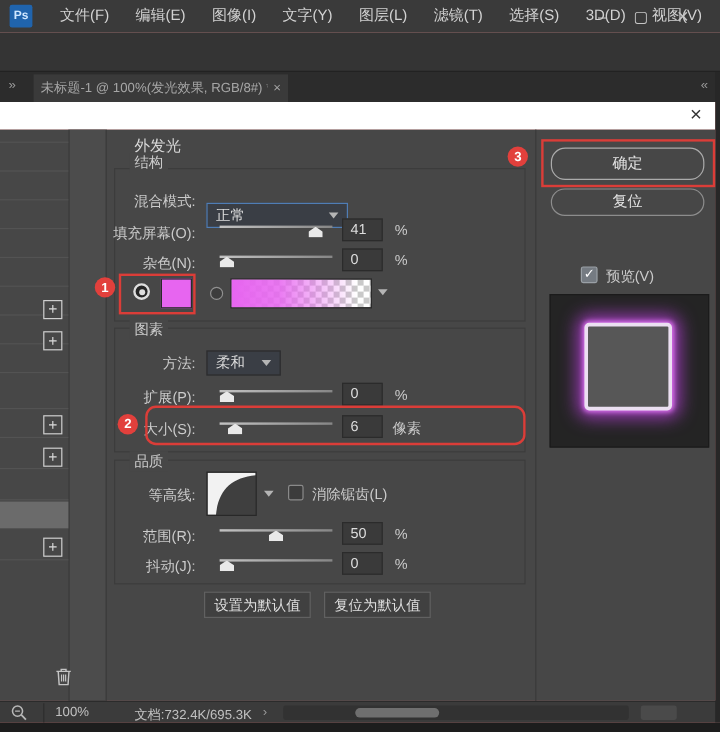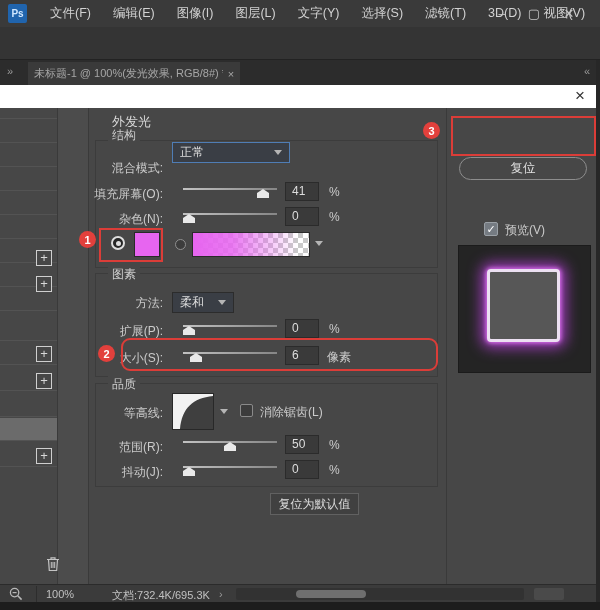--- a/index.html
+++ b/index.html
@@ -124,24 +124,24 @@
 <body>
 
 <div id="app">
 
   <div id="titlebar">
     <div class="ps-logo">Ps</div>
     <div style="width:12px"></div>
     <div class="menu-item">文件(F)</div>
     <div class="menu-item">编辑(E)</div>
     <div class="menu-item">图像(I)</div>
+    <div class="menu-item">文字(Y)</div>
     <div class="menu-item">图层(L)</div>
-    <div class="menu-item">文字(Y)</div>
+    <div class="menu-item">滤镜(T)</div>
     <div class="menu-item">选择(S)</div>
-    <div class="menu-item">滤镜(T)</div>
     <div class="menu-item">3D(D)</div>
     <div class="menu-item">视图(V)</div>
     <div class="win-ctrl" style="left:489px">–</div>
     <div class="win-ctrl" style="left:521px">▢</div>
     <div class="win-ctrl" style="left:556px">✕</div>
   </div>
 
   <div id="optionsbar">
     <svg class="abs" style="left:18px;top:38px" width="16" height="16" viewBox="0 0 16 16">
       <path d="M2 8 L8 2.5 L14 8 M4 7.5 V13.5 H12 V7.5" fill="none" stroke="#c9c9c9" stroke-width="1.4"></path>
@@ -213,21 +213,21 @@
     </svg>
 
     <div class="vline" style="left:446px;top:0;height:476px"></div>
 
     <div class="dlg-title" style="left:112px;top:5px">外发光</div>
 
     <div class="groupbox" style="left:95px;top:32px;width:343px;height:128px"></div>
     <div class="group-label" style="left:108px;top:19px">结构</div>
 
     <div class="flabel" style="left:88px;top:52px">混合模式:</div>
-    <div class="dropdown focused" style="left:172px;top:34px;width:118px">
+    <div class="dropdown focused" style="left:172px;top:61px;width:118px">
       <span>正常</span>
       <span class="dd-chev"></span>
     </div>
 
     <div class="flabel" style="left:88px;top:78px">填充屏幕(O):</div>
     <div class="slider" style="left:183px;top:76px">
       <div class="track"></div>
       <div class="thumb" style="left:74px"></div>
     </div>
     <div class="valuebox" style="left:285px;top:74px">41</div>
@@ -298,22 +298,24 @@
     <div class="unit" style="left:329px;top:330px">%</div>
 
     <div class="flabel" style="left:88px;top:356px">抖动(J):</div>
     <div class="slider" style="left:183px;top:354px">
       <div class="track"></div>
       <div class="thumb" style="left:0px"></div>
     </div>
     <div class="valuebox" style="left:285px;top:352px">0</div>
     <div class="unit" style="left:329px;top:355px">%</div>
 
+    <div class="foot-btn" style="left:170px;width:89px">设置为默认值</div>
     <div class="foot-btn" style="left:270px;width:89px">复位为默认值</div>
 
+    <div class="pill-btn" style="left:459px;top:15px;width:128px;height:27px;border:1px solid #ababab">确定</div>
     <div class="pill-btn" style="left:459px;top:49px;width:128px;height:23px;border:1px solid #8d8d8d">复位</div>
     <div class="cb-checked" style="left:484px;top:114px">✓</div>
     <div class="plain-label" style="left:505px;top:114px">预览(V)</div>
     <div class="preview-box">
       <div class="glow-square"></div>
     </div>
   </div>
 
   <div id="statusbar">
     <svg class="abs" style="left:9px;top:2px" width="14" height="14" viewBox="0 0 14 14">

